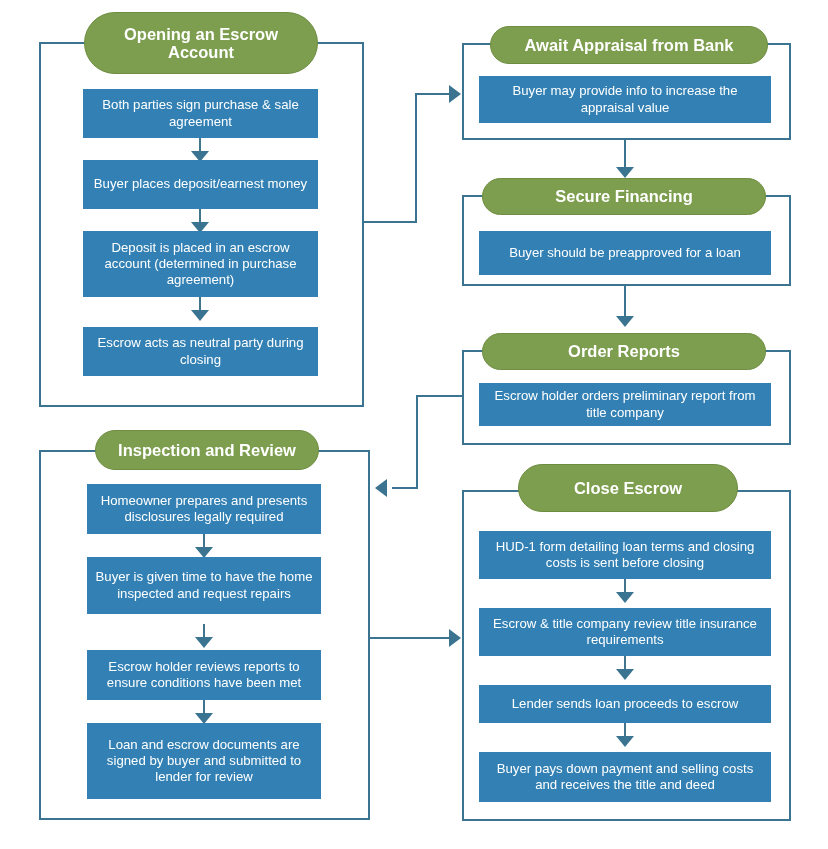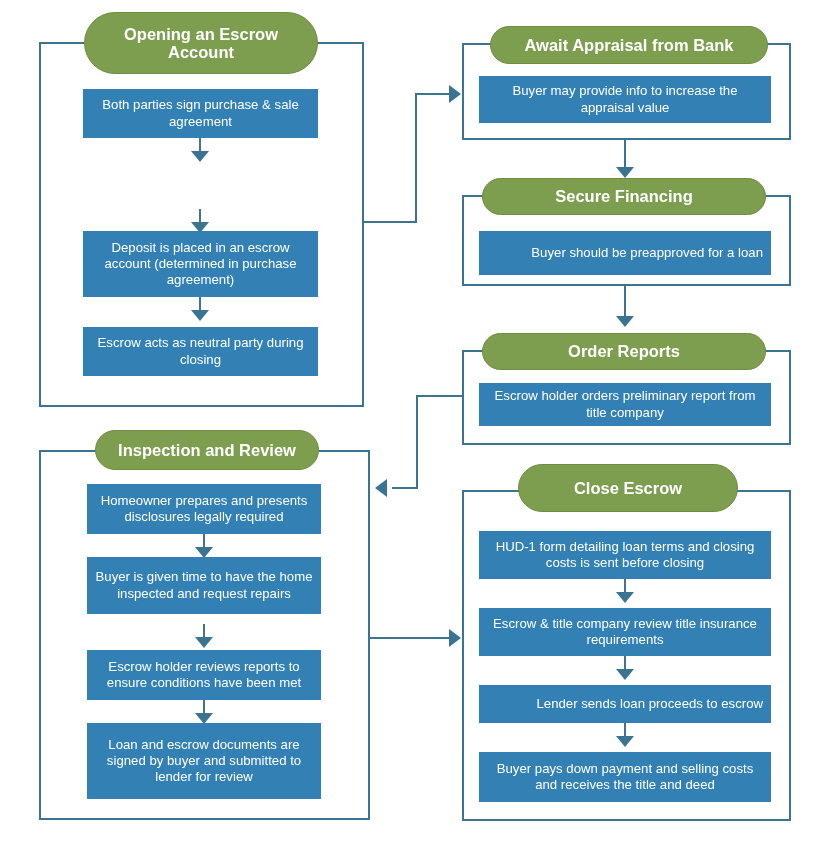--- a/index.html
+++ b/index.html
@@ -44,21 +44,21 @@
     z-index: 6;
   }
 
   
   .step-box {
     position: absolute;
     background: #3381b4;
     color: #ffffff;
     display: flex;
     align-items: center;
-    justify-content: flex-end;
+    justify-content: center;
     text-align: center;
     line-height: 1.22;
     box-sizing: border-box;
     padding: 2px 8px;
     z-index: 5;
   }
 
   
   .vline {
     position: absolute;
@@ -110,20 +110,23 @@
   <div class="phase-pill" style="left:84px; top:12px; width:234px; height:62px; font-size:16.5px;">
     <span>Opening an Escrow Account</span>
   </div>
 
   <div class="step-box" style="left:83px; top:89px; width:235px; height:49px; font-size:13.2px;">
     <span>Both parties sign purchase &amp; sale agreement</span>
   </div>
   <div class="vline inner" style="left:199px; top:138px; height:16px;"></div>
   <div class="arrow-down" style="left:191px; top:151px;"></div>
 
+  <div class="step-box" style="left:83px; top:160px; width:235px; height:49px; font-size:13.2px;">
+    <span>Buyer places deposit/earnest money</span>
+  </div>
   <div class="vline inner" style="left:199px; top:209px; height:16px;"></div>
   <div class="arrow-down" style="left:191px; top:222px;"></div>
 
   <div class="step-box" style="left:83px; top:231px; width:235px; height:66px; font-size:13.2px;">
     <span>Deposit is placed in an escrow account (determined in purchase agreement)</span>
   </div>
   <div class="vline inner" style="left:199px; top:297px; height:16px;"></div>
   <div class="arrow-down" style="left:191px; top:310px;"></div>
 
   <div class="step-box" style="left:83px; top:327px; width:235px; height:49px; font-size:13.2px;">

